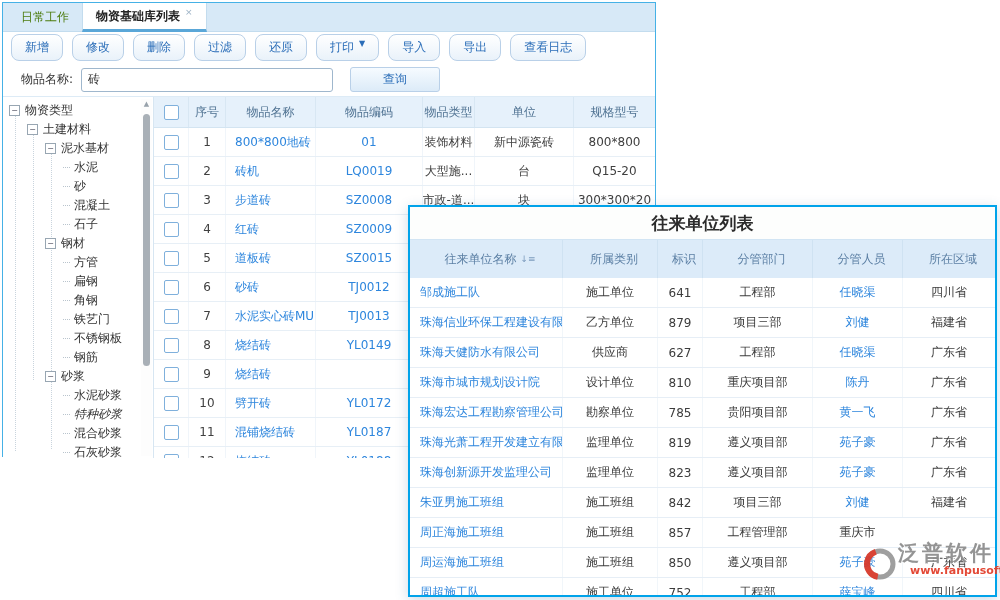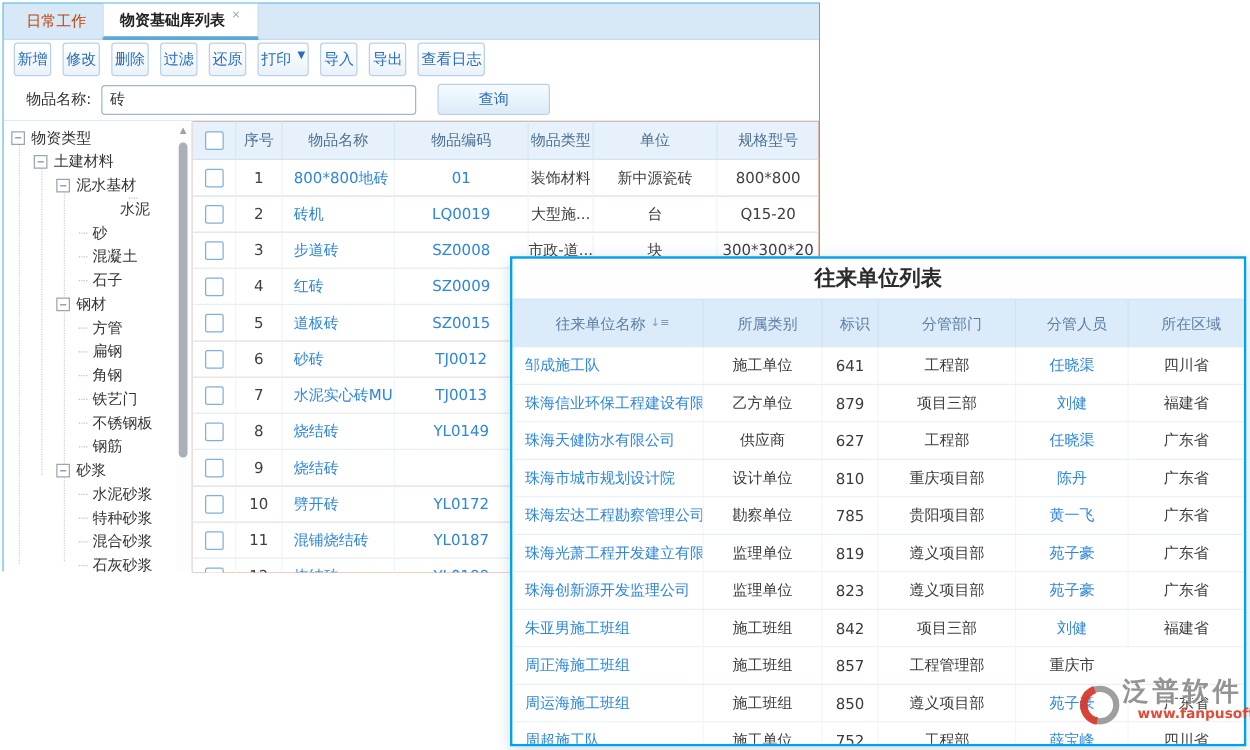--- a/index.html
+++ b/index.html
@@ -5,28 +5,28 @@
   html,body{margin:0;padding:0;}
   body{
     width:1000px;height:600px;position:relative;overflow:hidden;
     background:#ffffff;font-family:"DejaVu Sans","Liberation Sans",sans-serif;
   }
   
   .bg-window{position:absolute;left:2px;top:2px;width:654px;height:455px;
     border:1px solid #45b1e6;background:#fff;z-index:1;box-sizing:border-box;}
   .tabbar{height:28px;background:#d7e9f7;display:flex;align-items:stretch;
     padding-left:5px;border-bottom:1px solid #c3dcee;}
-  .tab{display:flex;align-items:center;padding:0 13px;font-size:12px;color:#c2410c;cursor:default;}
+  .tab{display:flex;align-items:center;padding:0 13px;font-size:12px;color:#4d7c0f;cursor:default;}
   .tab.active{background:#fff;color:#222;font-weight:bold;
     border-left:1px solid #c3dcee;border-right:1px solid #c3dcee;
     border-bottom:3px solid #5aa7d8;margin-bottom:-1px;}
   .tabclose{font-size:9px;color:#9ab0c4;margin-left:5px;align-self:flex-start;padding-top:4px;font-weight:normal;}
   .toolbar{height:31px;display:flex;align-items:center;gap:9px;padding:0 8px;background:#fff;}
   .tbtn{font-size:12px;color:#2a6db8;background:linear-gradient(#ffffff,#e9f2fa);
-    border:1px solid #b9d0e8;border-radius:3px;padding:4px 2px;display:flex;align-items:flex-start;gap:5px;
+    border:1px solid #b9d0e8;border-radius:8px;padding:4px 13px;display:flex;align-items:flex-start;gap:5px;
     font-family:inherit;}
   .caret{font-size:8px;color:#2a6db8;}
   .searchrow{height:33px;display:flex;align-items:center;background:#fff;
     border-bottom:1px solid #ddebf6;font-size:12px;color:#333;padding-left:18px;}
   .sinput{width:238px;height:18px;border:1px solid #9fb7cd;border-radius:3px;
     padding:2px 6px;font-size:12px;margin-left:8px;color:#333;font-family:inherit;}
   .qbtn{margin-left:17px;width:90px;height:25px;font-size:12px;color:#2a6db8;
     background:linear-gradient(#f6fbff,#dcebf8);border:1px solid #b9d0e8;border-radius:3px;font-family:inherit;}
   .main{display:flex;height:361px;}
   
@@ -144,21 +144,21 @@
           <span>物资类型</span>
         </div>
         <div class="tnode" style="padding-left: 24px;">
           <span class="tbox">−</span>
           <span>土建材料</span>
         </div>
         <div class="tnode" style="padding-left: 42px;">
           <span class="tbox">−</span>
           <span>泥水基材</span>
         </div>
-        <div class="tnode" style="padding-left: 60px; flex-direction: column;">
+        <div class="tnode" style="padding-left: 60px;">
           <span class="tdash"></span>
           <span>水泥</span>
         </div>
         <div class="tnode" style="padding-left: 60px;">
           <span class="tdash"></span>
           <span>砂</span>
         </div>
         <div class="tnode" style="padding-left: 60px;">
           <span class="tdash"></span>
           <span>混凝土</span>
@@ -196,21 +196,21 @@
           <span>钢筋</span>
         </div>
         <div class="tnode" style="padding-left: 42px;">
           <span class="tbox">−</span>
           <span>砂浆</span>
         </div>
         <div class="tnode" style="padding-left: 60px;">
           <span class="tdash"></span>
           <span>水泥砂浆</span>
         </div>
-        <div class="tnode" style="padding-left: 60px;">
+        <div class="tnode" style="padding-left: 60px; font-style: italic;">
           <span class="tdash"></span>
           <span>特种砂浆</span>
         </div>
         <div class="tnode" style="padding-left: 60px;">
           <span class="tdash"></span>
           <span>混合砂浆</span>
         </div>
         <div class="tnode" style="padding-left: 60px;">
           <span class="tdash"></span>
           <span>石灰砂浆</span>

